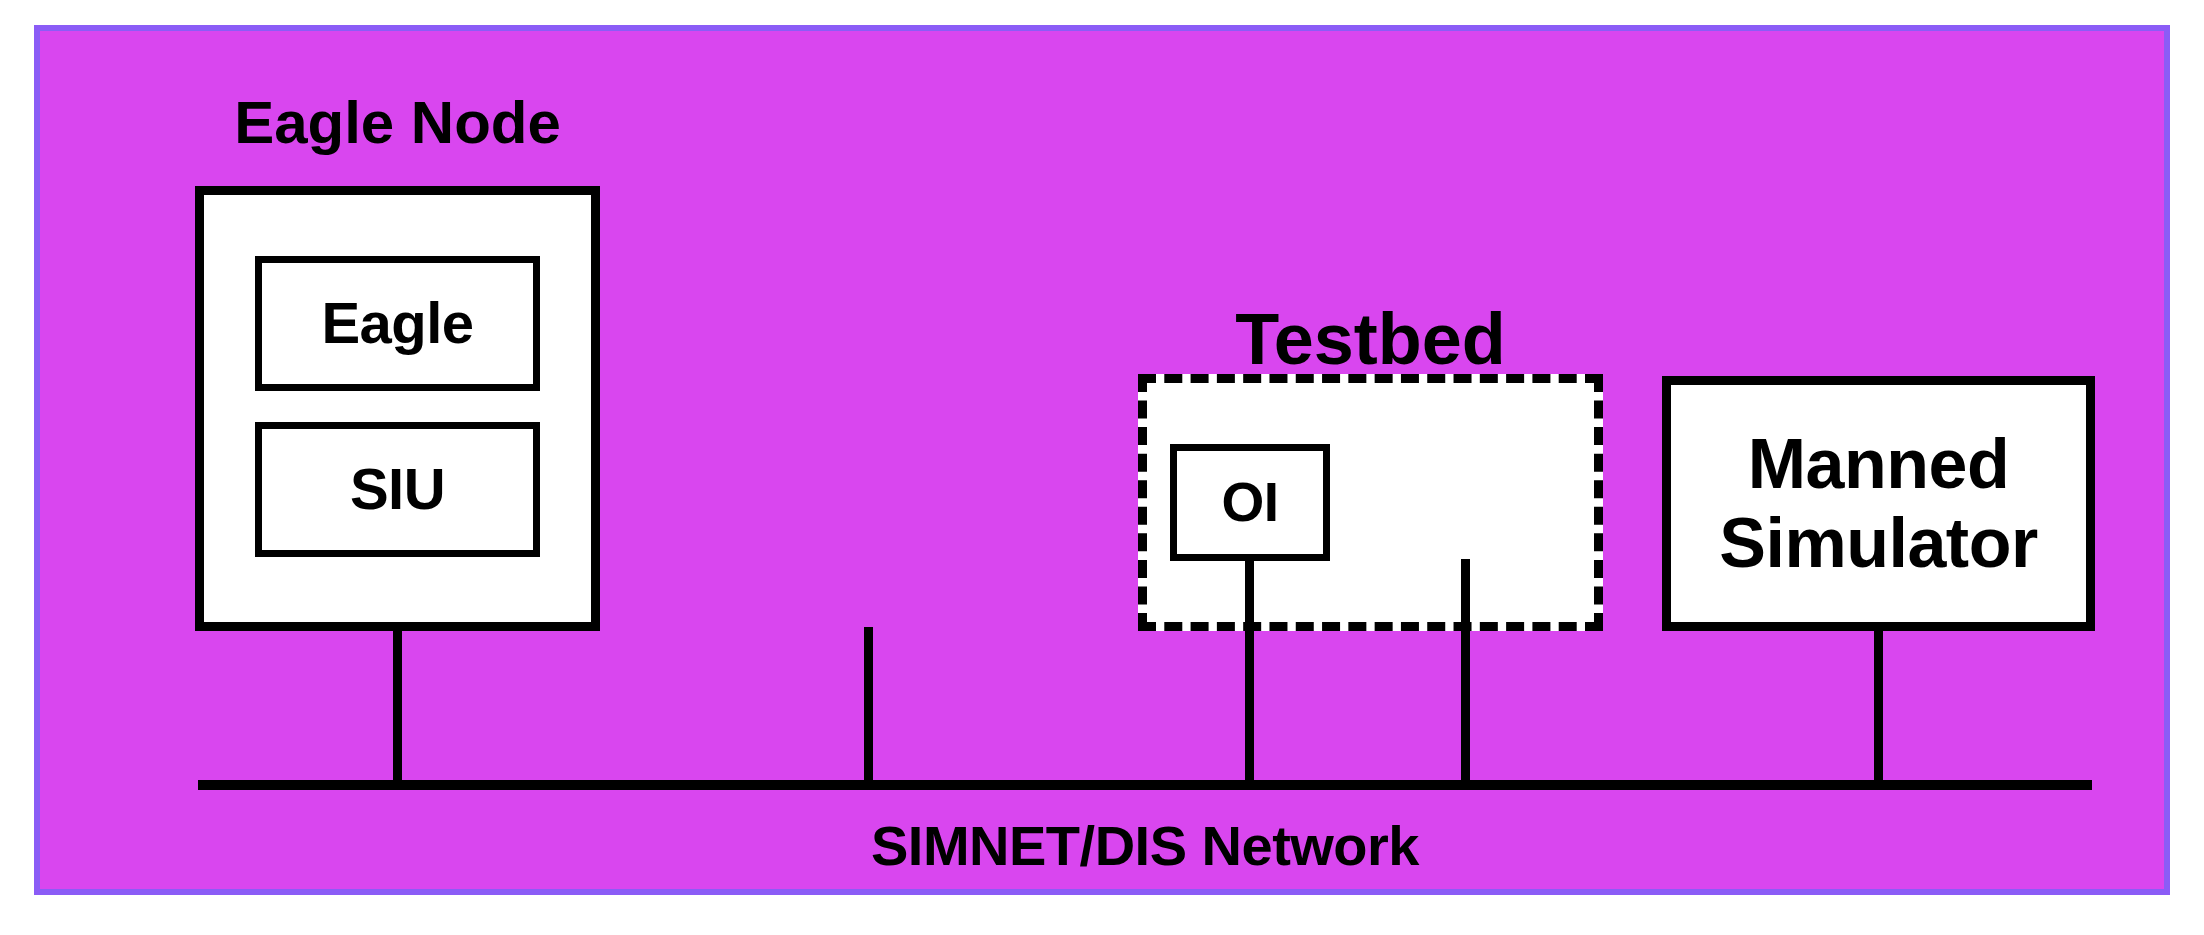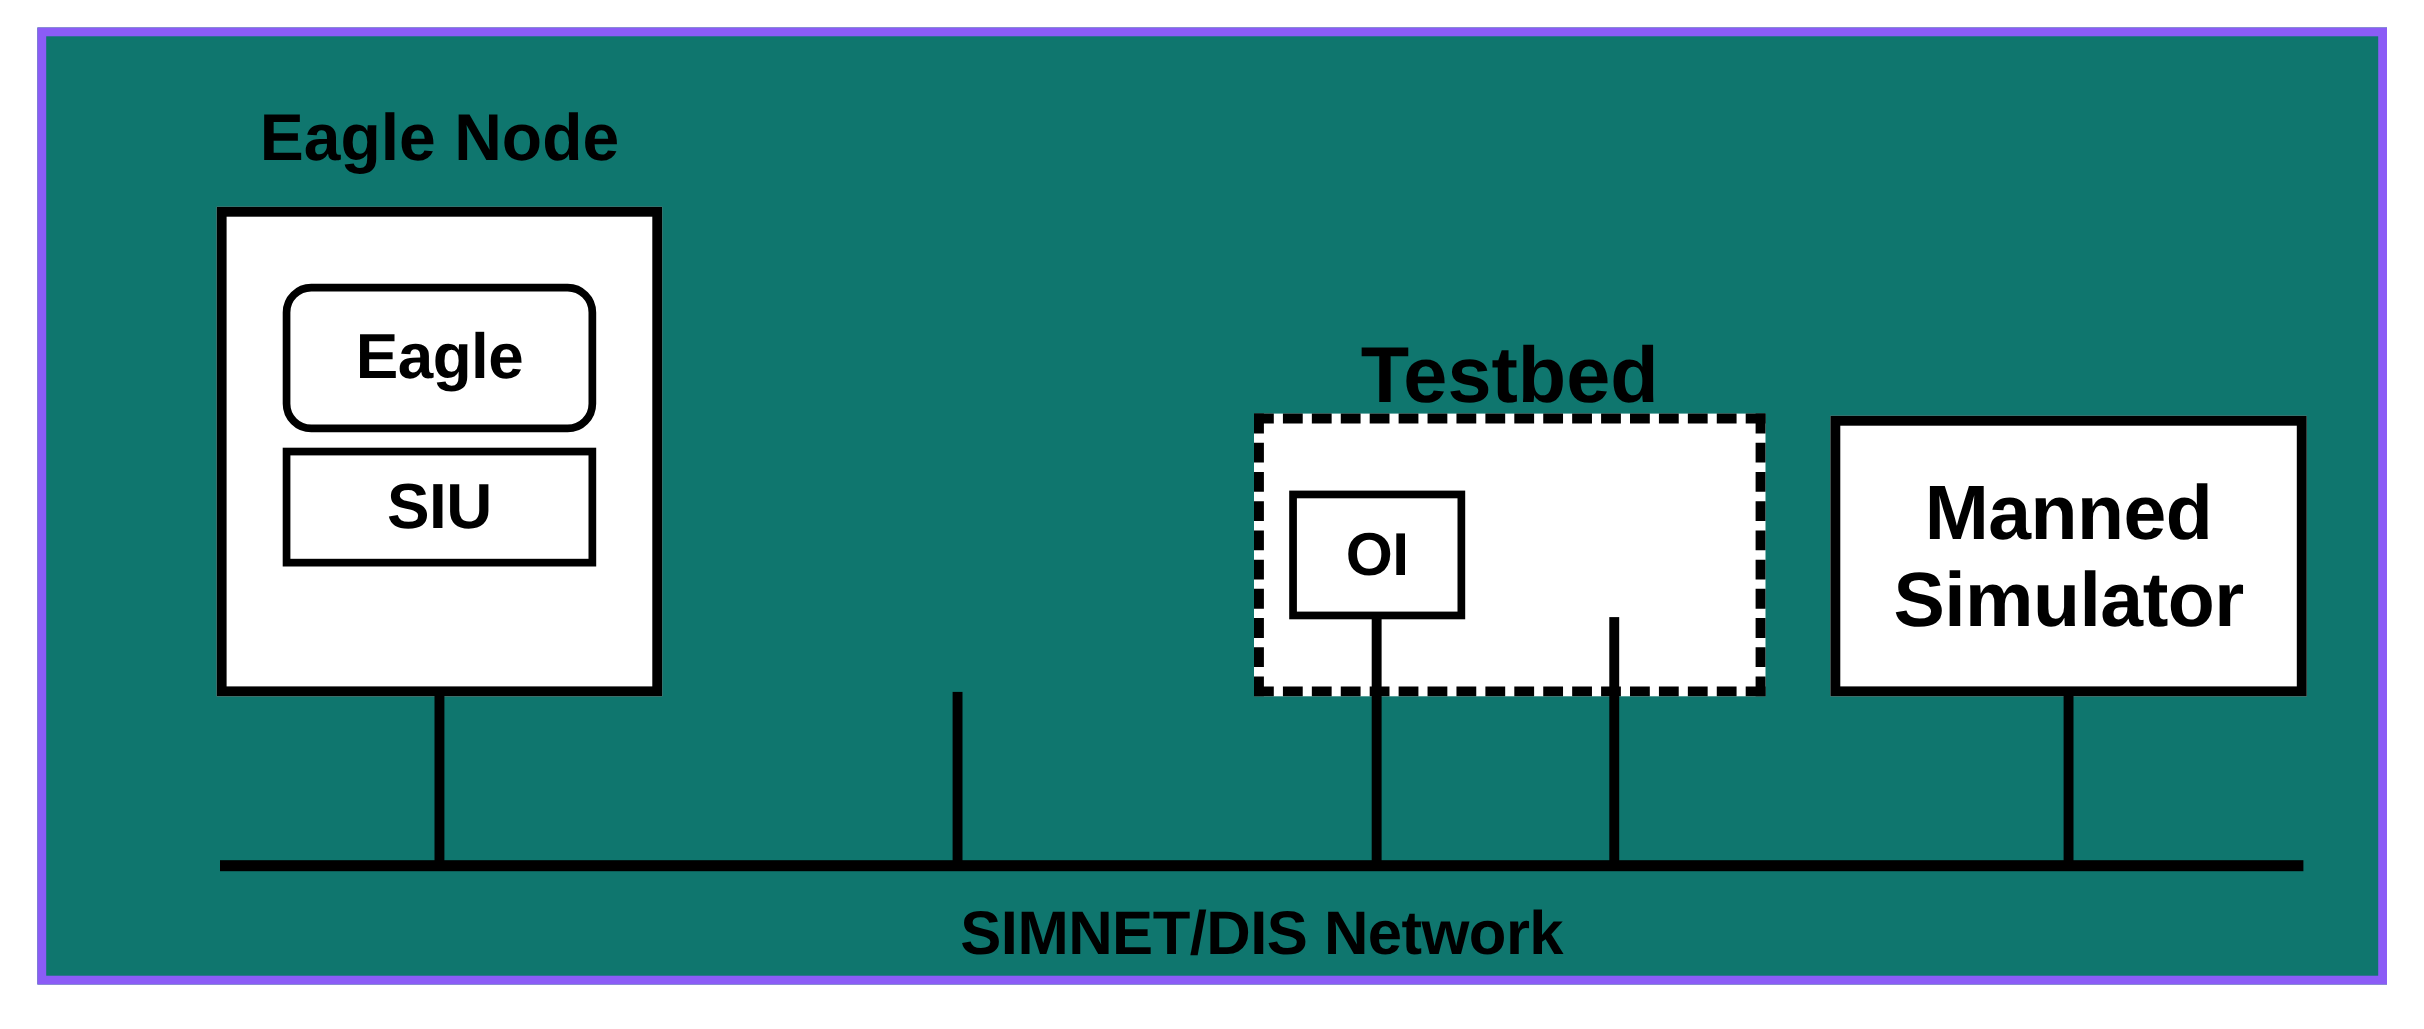--- a/index.html
+++ b/index.html
@@ -23,22 +23,22 @@
   }
 
   
   .outer-frame {
     position: absolute;
     left: 34px;
     top: 25px;
     width: 2136px;
     height: 870px;
     box-sizing: border-box;
-    border: 8px solid #8b5cf6;
-    background: #0f766e;
+    border: 6px solid #8b5cf6;
+    background: #d946ef;
   }
 
   
   .node-box {
     position: absolute;
     box-sizing: border-box;
     border: 9px solid #000000;
     background: #ffffff;
     display: flex;
     align-items: center;
@@ -82,27 +82,26 @@
     top: 62px;
     width: 405px;
     font-size: 60px;
   }
   #eagle-box {
     left: 215px;
     top: 225px;
     width: 285px;
     height: 135px;
     font-size: 58px;
-    border-radius: 26px;
   }
   #siu-box {
     left: 215px;
-    top: 374px;
+    top: 391px;
     width: 285px;
-    height: 108px;
+    height: 135px;
     font-size: 58px;
   }
 
   #cgf-box {
     left: 610px;
     top: 341px;
     width: 438px;
     height: 257px;
     font-size: 58px;
   }

